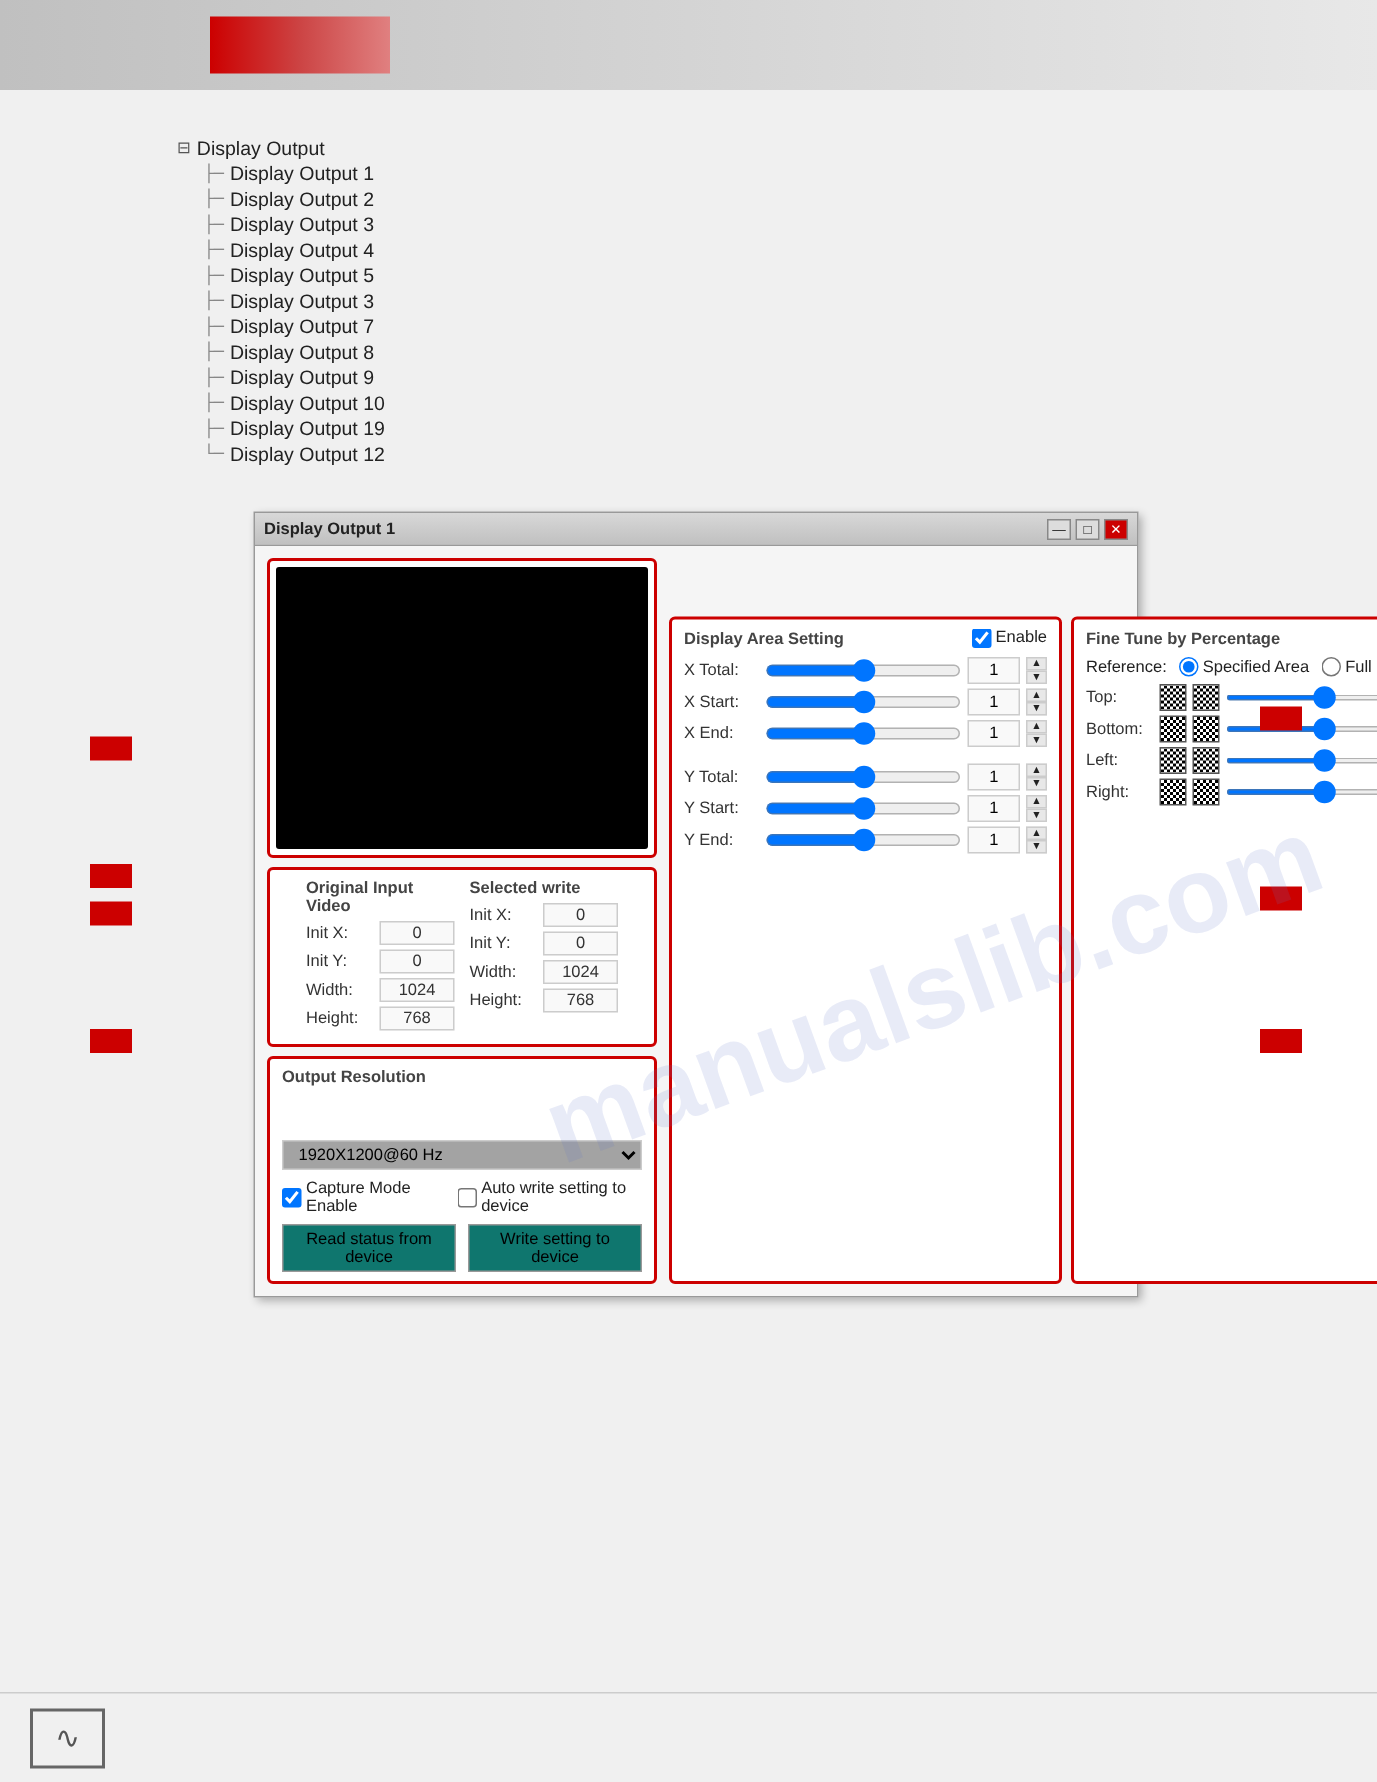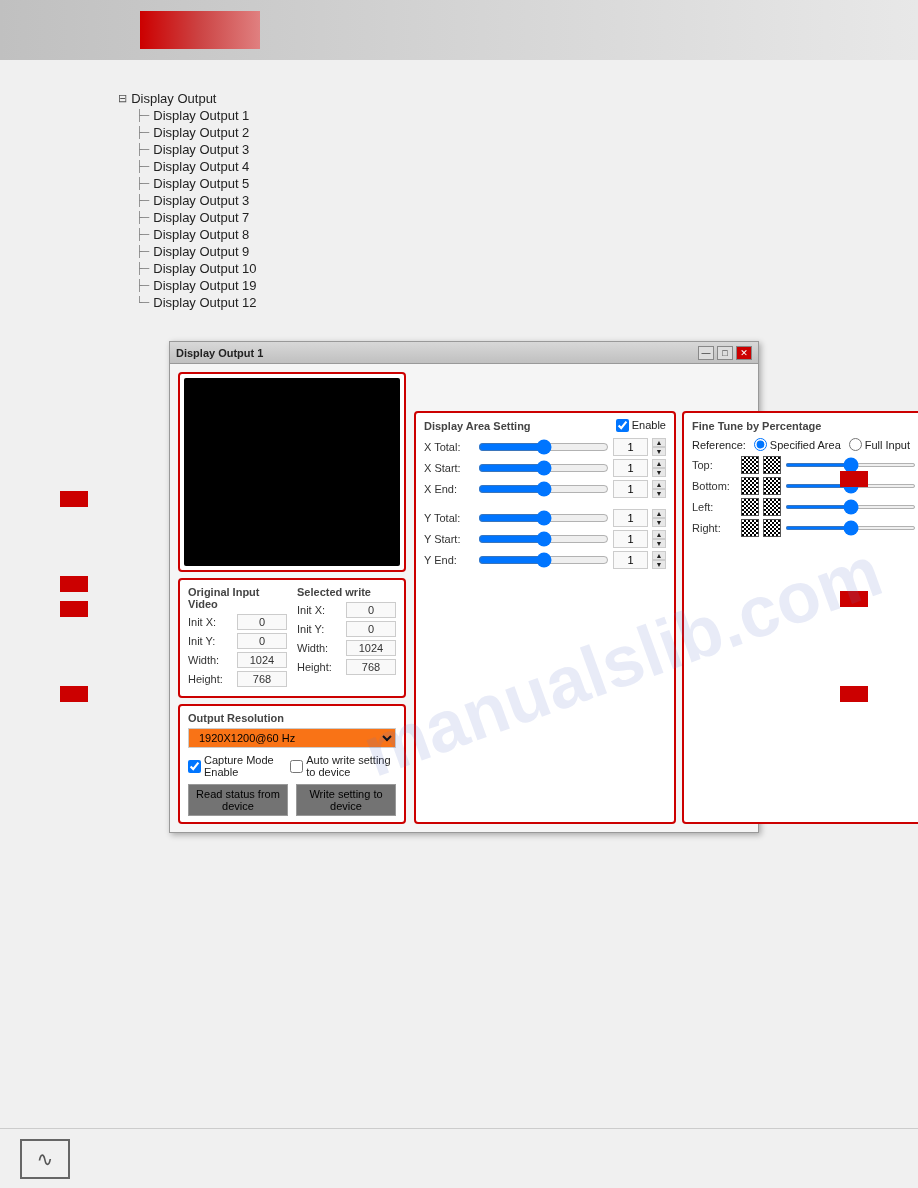--- a/index.html
+++ b/index.html
@@ -141,21 +141,21 @@
       height: 100%;
       background: #000;
       border-radius: 2px;
     }
 
     
     .video-info-panel {
       border: 2px solid #cc0000;
       border-radius: 4px;
       background: #fff;
-      padding: 6px 8px;
+      padding: 6px 24px;
     }
     .video-sections {
       display: flex;
       gap: 10px;
     }
     .video-section {
       flex: 1;
     }
     .section-title {
       font-size: 11px;
@@ -196,44 +196,45 @@
       font-weight: bold;
       color: #444;
       margin-bottom: 4px;
     }
     .res-dropdown-row {
       display: flex;
       margin-bottom: 6px;
     }
     .res-dropdown {
       border: 1px solid #ccc;
-      background: #f97316;
+      background: #a3a3a3;
       font-size: 11px;
       padding: 2px 6px;
       width: 100%;
+      margin-top: 32px;
     }
     .checkbox-row {
       display: flex;
       align-items: center;
       gap: 14px;
       margin-bottom: 6px;
       font-size: 11px;
     }
     .checkbox-item {
       display: flex;
       align-items: center;
       gap: 3px;
     }
     .btn-row {
       display: flex;
       gap: 8px;
     }
     .action-btn {
       flex: 1;
-      background: #737373;
+      background: #0f766e;
       border: 1px solid #999;
       font-size: 11px;
       padding: 3px 6px;
       cursor: pointer;
       text-align: center;
     }
 
     
     .right-panel {
       flex: 1;

